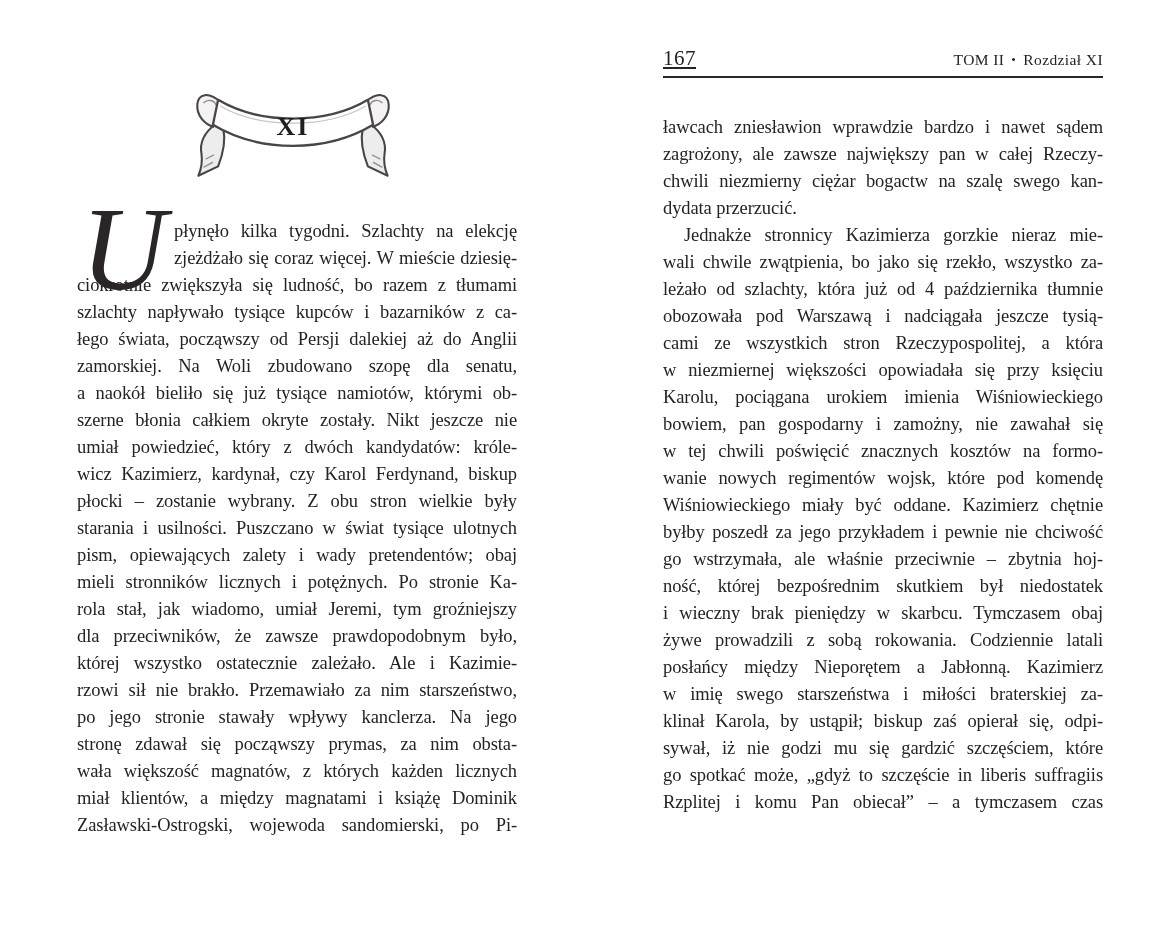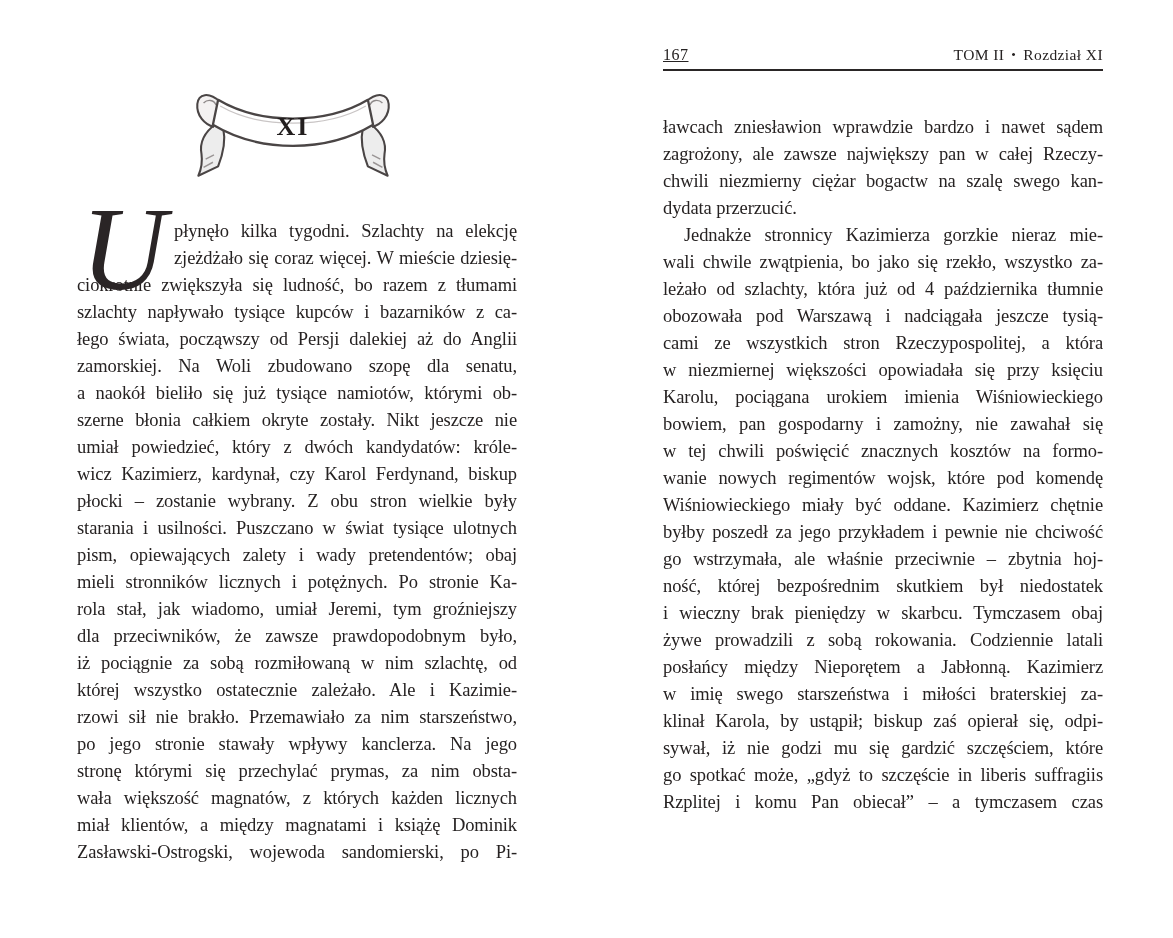--- a/index.html
+++ b/index.html
@@ -11,21 +11,21 @@
     color:#262222;
     overflow:hidden;
   }
   
   .running-header{
     position:absolute;left:663px;top:46px;width:440px;
     display:flex;justify-content:space-between;align-items:baseline;
     border-bottom:2px solid #2a2626;
     padding-bottom:5px;
   }
-  .page-number{font-size:16px;letter-spacing:0.5px;text-decoration:underline;}
+  .page-number{font-size:21px;letter-spacing:0.5px;text-decoration:underline;}
   .header-right{font-size:15.5px;letter-spacing:0.4px;white-space:nowrap;}
   .header-right .sep{padding:0 7px;font-size:13px;position:relative;top:-1px;}
 
   
   .banner{position:absolute;left:188px;top:78px;width:210px;height:104px;}
   .banner svg{width:100%;height:100%;}
 
   
   .col{
     position:absolute;width:440px;
@@ -91,25 +91,24 @@
         <div class="line">a naokół bieliło się już tysiące namiotów, którymi ob-</div>
         <div class="line">szerne błonia całkiem okryte zostały. Nikt jeszcze nie</div>
         <div class="line">umiał powiedzieć, który z dwóch kandydatów: króle-</div>
         <div class="line">wicz Kazimierz, kardynał, czy Karol Ferdynand, biskup</div>
         <div class="line">płocki – zostanie wybrany. Z obu stron wielkie były</div>
         <div class="line">starania i usilności. Puszczano w świat tysiące ulotnych</div>
         <div class="line">pism, opiewających zalety i wady pretendentów; obaj</div>
         <div class="line">mieli stronników licznych i potężnych. Po stronie Ka-</div>
         <div class="line">rola stał, jak wiadomo, umiał Jeremi, tym groźniejszy</div>
         <div class="line">dla przeciwników, że zawsze prawdopodobnym było,</div>
-        <div class="line">iż pociągnie za sobą rozmiłowaną w nim szlachtę, od</div>
         <div class="line">której wszystko ostatecznie zależało. Ale i Kazimie-</div>
         <div class="line">rzowi sił nie brakło. Przemawiało za nim starszeństwo,</div>
         <div class="line">po jego stronie stawały wpływy kanclerza. Na jego</div>
-        <div class="line">stronę którymi się przechylać prymas, za nim obsta-</div>
+        <div class="line">stronę zdawał się począwszy prymas, za nim obsta-</div>
         <div class="line">wała większość magnatów, z których każden licznych</div>
         <div class="line">miał klientów, a między magnatami i książę Dominik</div>
         <div class="line">Zasławski-Ostrogski, wojewoda sandomierski, po Pi-</div>
       </div>
   </div>
 
   <div class="col col-right">
     <div>
         <div class="line">ławcach zniesławion wprawdzie bardzo i nawet sądem</div>
         <div class="line">zagrożony, ale zawsze największy pan w całej Rzeczy-</div>

